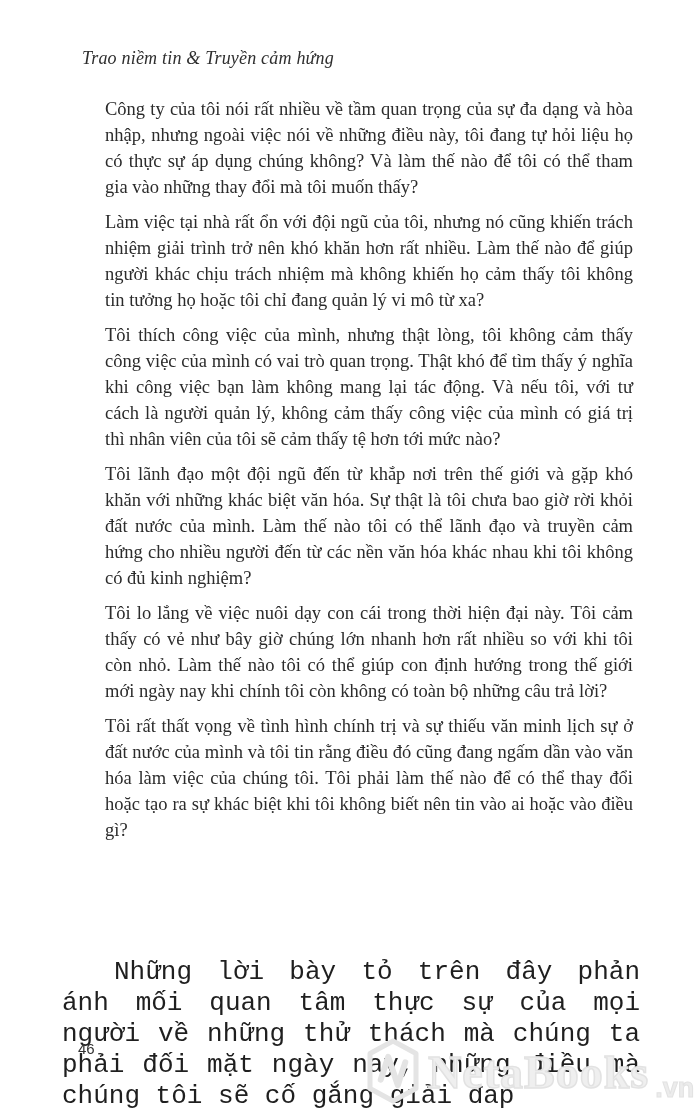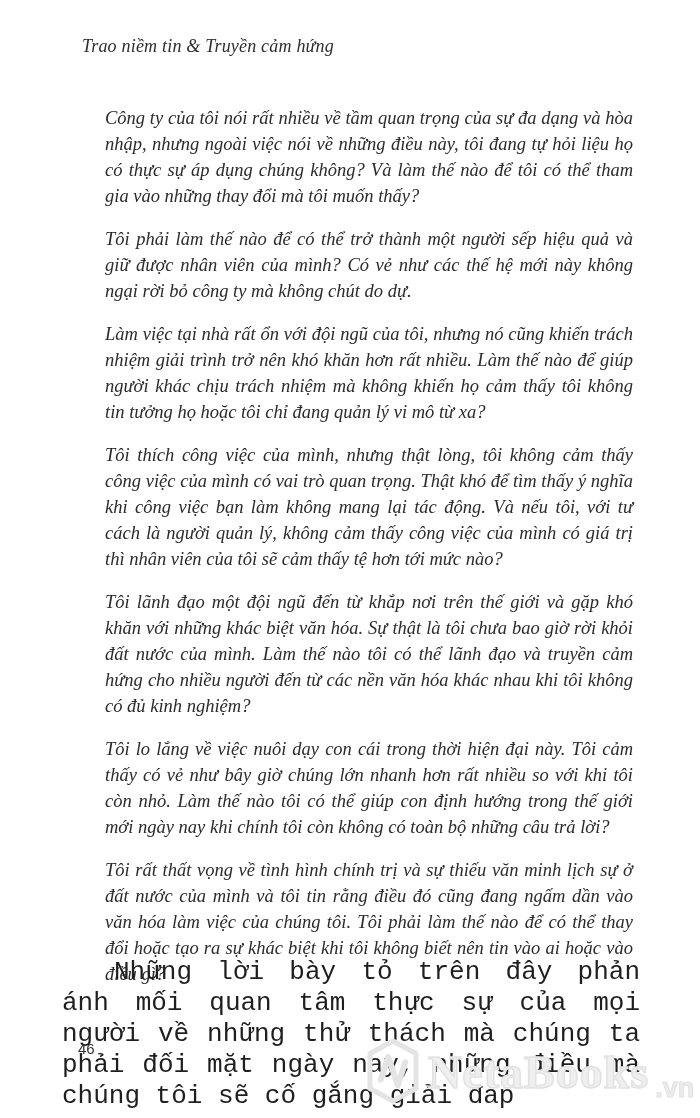--- a/index.html
+++ b/index.html
@@ -11,41 +11,40 @@
     position: relative;
     width: 700px;
     height: 1118px;
     background: #ffffff;
     overflow: hidden;
     font-family: "Liberation Serif", serif;
   }
   .running-header {
     position: absolute;
     left: 82px;
-    top: 36px;
+    top: 48px;
     font-family: "Liberation Serif", serif;
     font-style: italic;
     font-size: 18px;
     color: #2e2e2e;
     letter-spacing: 0.2px;
   }
   .quotes {
     position: absolute;
     left: 105px;
     top: 88px;
     width: 528px;
   }
   .quote {
     font-family: "Liberation Serif", serif;
-    font-style: italic;
     font-size: 18.5px;
     line-height: 26px;
     color: #2b2b2b;
     text-align: justify;
-    margin: 17px 0 9px 0;
+    margin: 8px 0 9px 0;
   }
   .closing {
     position: absolute;
     left: 62px;
     top: 931px;
     width: 578px;
     font-family: Liberation Mono, monospace;
     font-size: 26px;
     line-height: 31px;
     color: #1f1f1f;
@@ -93,21 +92,20 @@
 </style>
 </head>
 <body>
 
 <div class="page">
 
   <div class="running-header">Trao niềm tin &amp; Truyền cảm hứng</div>
 
   <div class="quotes">
     <p class="quote">Công ty của tôi nói rất nhiều về tầm quan trọng của sự đa dạng và hòa nhập, nhưng ngoài việc nói về những điều này, tôi đang tự hỏi liệu họ có thực sự áp dụng chúng không? Và làm thế nào để tôi có thể tham gia vào những thay đổi mà tôi muốn thấy?</p>
-    <p class="quote">Tôi phải làm thế nào để có thể trở thành một người sếp hiệu quả và giữ được nhân viên của mình? Có vẻ như các thế hệ mới này không ngại rời bỏ công ty mà không chút do dự.</p>
     <p class="quote">Làm việc tại nhà rất ổn với đội ngũ của tôi, nhưng nó cũng khiến trách nhiệm giải trình trở nên khó khăn hơn rất nhiều. Làm thế nào để giúp người khác chịu trách nhiệm mà không khiến họ cảm thấy tôi không tin tưởng họ hoặc tôi chỉ đang quản lý vi mô từ xa?</p>
     <p class="quote">Tôi thích công việc của mình, nhưng thật lòng, tôi không cảm thấy công việc của mình có vai trò quan trọng. Thật khó để tìm thấy ý nghĩa khi công việc bạn làm không mang lại tác động. Và nếu tôi, với tư cách là người quản lý, không cảm thấy công việc của mình có giá trị thì nhân viên của tôi sẽ cảm thấy tệ hơn tới mức nào?</p>
     <p class="quote">Tôi lãnh đạo một đội ngũ đến từ khắp nơi trên thế giới và gặp khó khăn với những khác biệt văn hóa. Sự thật là tôi chưa bao giờ rời khỏi đất nước của mình. Làm thế nào tôi có thể lãnh đạo và truyền cảm hứng cho nhiều người đến từ các nền văn hóa khác nhau khi tôi không có đủ kinh nghiệm?</p>
     <p class="quote">Tôi lo lắng về việc nuôi dạy con cái trong thời hiện đại này. Tôi cảm thấy có vẻ như bây giờ chúng lớn nhanh hơn rất nhiều so với khi tôi còn nhỏ. Làm thế nào tôi có thể giúp con định hướng trong thế giới mới ngày nay khi chính tôi còn không có toàn bộ những câu trả lời?</p>
     <p class="quote">Tôi rất thất vọng về tình hình chính trị và sự thiếu văn minh lịch sự ở đất nước của mình và tôi tin rằng điều đó cũng đang ngấm dần vào văn hóa làm việc của chúng tôi. Tôi phải làm thế nào để có thể thay đổi hoặc tạo ra sự khác biệt khi tôi không biết nên tin vào ai hoặc vào điều gì?</p>
   </div>
 
   <p class="closing">Những lời bày tỏ trên đây phản ánh mối quan tâm thực sự của mọi người về những thử thách mà chúng ta phải đối mặt ngày nay, những điều mà chúng tôi sẽ cố gắng giải đáp</p>
 
   <div class="page-number">46</div>

